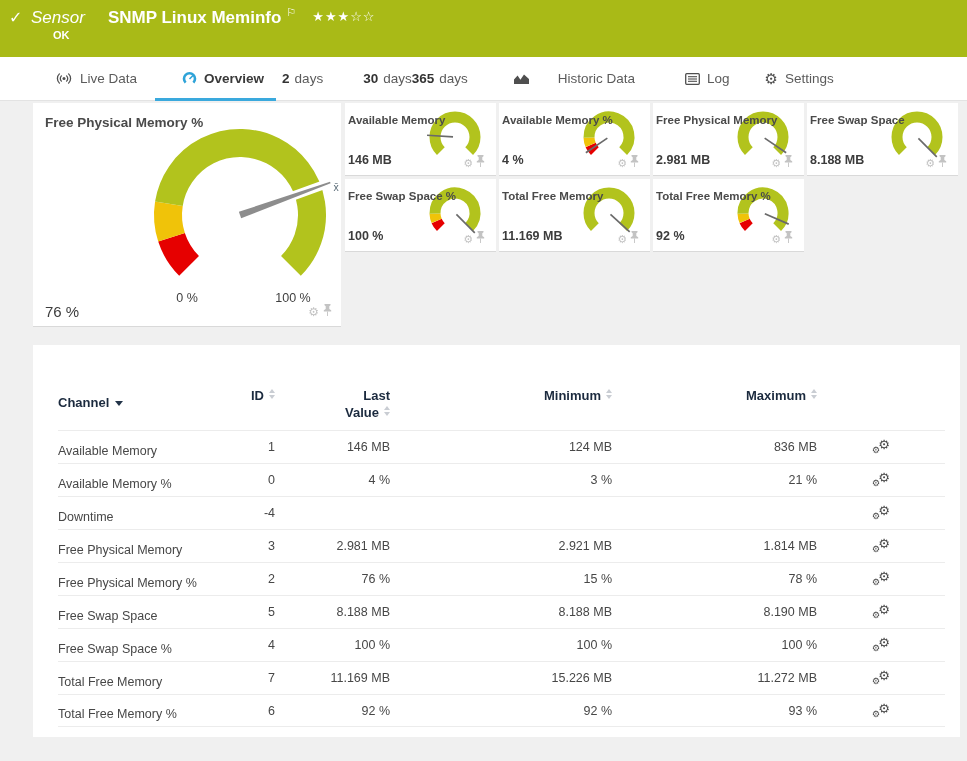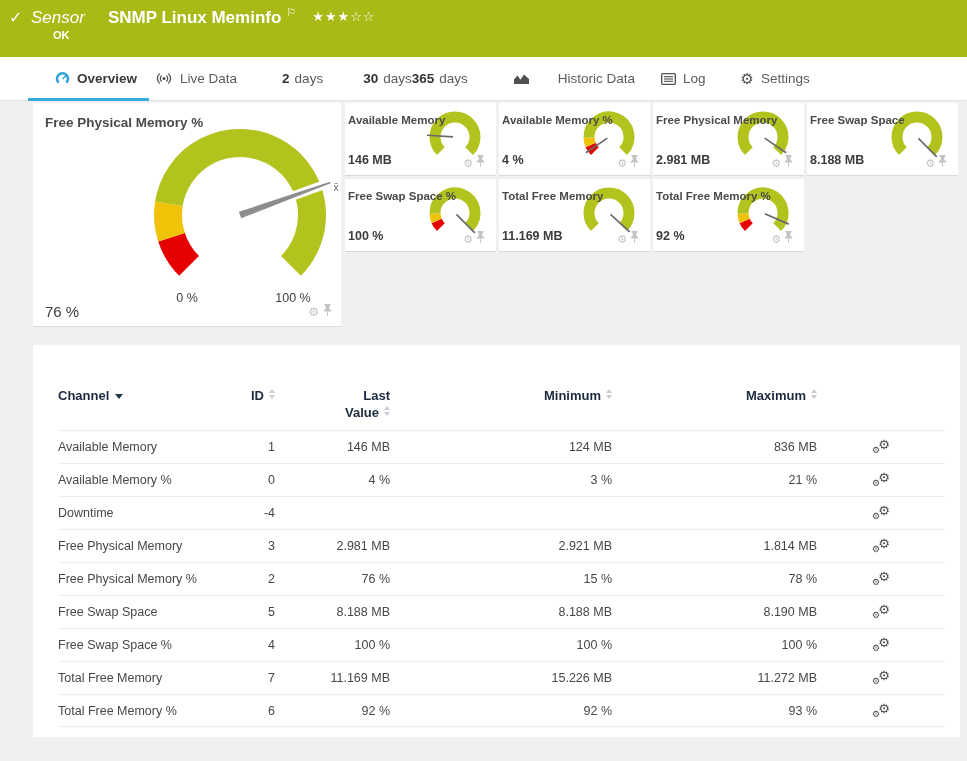--- a/index.html
+++ b/index.html
@@ -49,21 +49,21 @@
   .mini-svg { position: absolute; right: 13px; top: 5px; overflow: visible; }
   .mini-value { position: absolute; left: 3px; bottom: 8px; font-size: 12.5px; font-weight: 700; color: #3c3c3c; }
   .mini-icons { position: absolute; right: 11px; bottom: 3px; color: #c3c3c3; display: flex; gap: 3px; align-items: center; }
   .mini-icons .gi { font-size: 11px; line-height: 1; cursor: pointer; }
 
   
   .table-panel { position: relative; margin: 0 7px 0 33px; background: #fff; padding: 42px 0 10px 25px; }
   .t-head { display: flex; width: 887px; font-size: 13px; font-weight: 700; color: #1b2a3e; min-height: 43px; align-items: flex-start; line-height: 17px; }
   .t-row { display: flex; width: 887px; height: 33px; align-items: center; border-top: 1px solid #ececec; font-size: 12.5px; color: #474747; }
   .t-row:last-child { border-bottom: 1px solid #ececec; }
-  .c0 { width: 152px; text-align: left; }
+  .c0 { width: 152px; text-align: left; margin-top: 7px; }
   .c1 { width: 65px; text-align: right; }
   .c2 { width: 115px; text-align: right; }
   .c3 { width: 222px; text-align: right; }
   .c4 { width: 205px; text-align: right; }
   .c5 { width: 128px; display: flex; justify-content: center; align-items: center; }
   .hcell { cursor: pointer; }
   .hcell .hw { display: inline-block; text-align: right; }
   .hcell.narrow .hw { max-width: 58px; }
   .sort { display: inline-block; margin-left: 5px; vertical-align: 1px; }
   .sort i { display: block; width: 0; height: 0; border-left: 3.5px solid transparent; border-right: 3.5px solid transparent; }
@@ -79,54 +79,54 @@
 
 <div class="header">
   <span class="check">✓</span>
   <div class="h-line1">
     <span class="kind">Sensor</span><span class="s-title">SNMP Linux Meminfo</span><span class="flag">⚐</span><span class="stars"><span>★★★</span><span>☆☆</span></span>
   </div>
   <div class="h-status">OK</div>
 </div>
 
 <nav class="tabbar" id="tabbar">
-    <div class="tab active" style="margin-right: 18px;">
-      <span class="ticon">
-        <svg width="15" height="15" viewBox="0 0 15 15" fill="none">
-          <path d="M3.6 11.6A5.5 5.5 0 1 1 11.4 11.6" stroke="currentColor" stroke-width="2.6"></path>
-          <line x1="7.5" y1="8" x2="11" y2="4.5" stroke="currentColor" stroke-width="1.6"></line>
-        </svg>
-      </span>
-      <span class="tab-label">Overview</span>
-    </div>
     <div class="tab" style="margin-right: 45px;">
       <span class="ticon">
         <svg width="18" height="13" viewBox="0 0 18 13" fill="none" stroke="currentColor" stroke-width="1.3" stroke-linecap="round">
           <circle cx="9" cy="6.5" r="1.5" fill="currentColor" stroke="none"></circle>
           <path d="M6.4 3.9a3.6 3.6 0 0 0 0 5.2"></path>
           <path d="M4.4 1.9a6.3 6.3 0 0 0 0 9.2"></path>
           <path d="M11.6 3.9a3.6 3.6 0 0 1 0 5.2"></path>
           <path d="M13.6 1.9a6.3 6.3 0 0 1 0 9.2"></path>
         </svg>
       </span>
       <span class="tab-label">Live Data</span>
     </div>
+    <div class="tab active" style="margin-right: 18px;">
+      <span class="ticon">
+        <svg width="15" height="15" viewBox="0 0 15 15" fill="none">
+          <path d="M3.6 11.6A5.5 5.5 0 1 1 11.4 11.6" stroke="currentColor" stroke-width="2.6"></path>
+          <line x1="7.5" y1="8" x2="11" y2="4.5" stroke="currentColor" stroke-width="1.6"></line>
+        </svg>
+      </span>
+      <span class="tab-label">Overview</span>
+    </div>
     <div class="tab" style="margin-right: 40px;">
       <span class="num">2</span>
       <span class="tab-label">days</span>
     </div>
     <div class="tab" style="">
       <span class="num">30</span>
       <span class="tab-label">days</span>
     </div>
     <div class="tab" style="margin-right: 45px;">
       <span class="num">365</span>
       <span class="tab-label">days</span>
     </div>
-    <div class="tab" style="margin-right: 26px; gap: 28px;">
+    <div class="tab" style="margin-right: 50px; gap: 28px;">
       <span class="ticon">
         <svg width="17" height="13" viewBox="0 0 17 13" fill="currentColor">
           <path d="M1 12V7.4L4.6 3.4 7.4 7.7 11 2.4 16 6.9V12z"></path>
         </svg>
       </span>
       <span class="tab-label">Historic Data</span>
     </div>
     <div class="tab" style="margin-right: 35px;">
       <span class="ticon">
         <svg width="15" height="12" viewBox="0 0 15 12" fill="none" stroke="currentColor">

